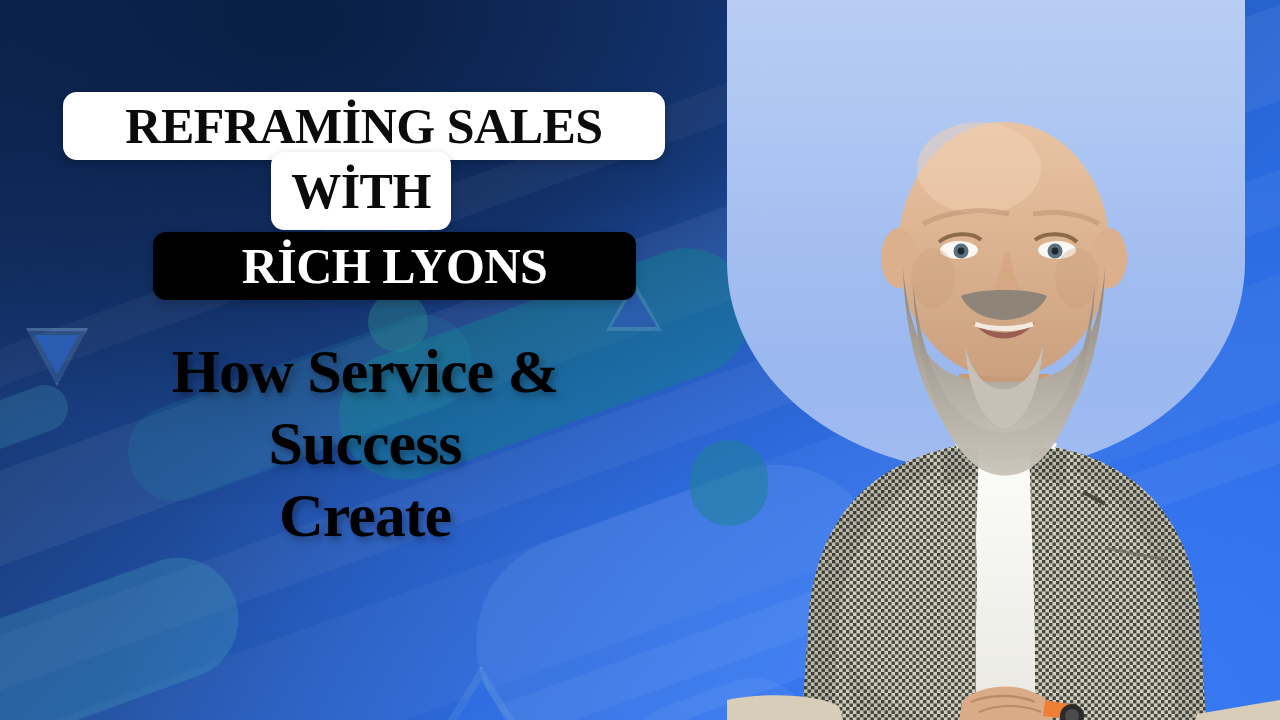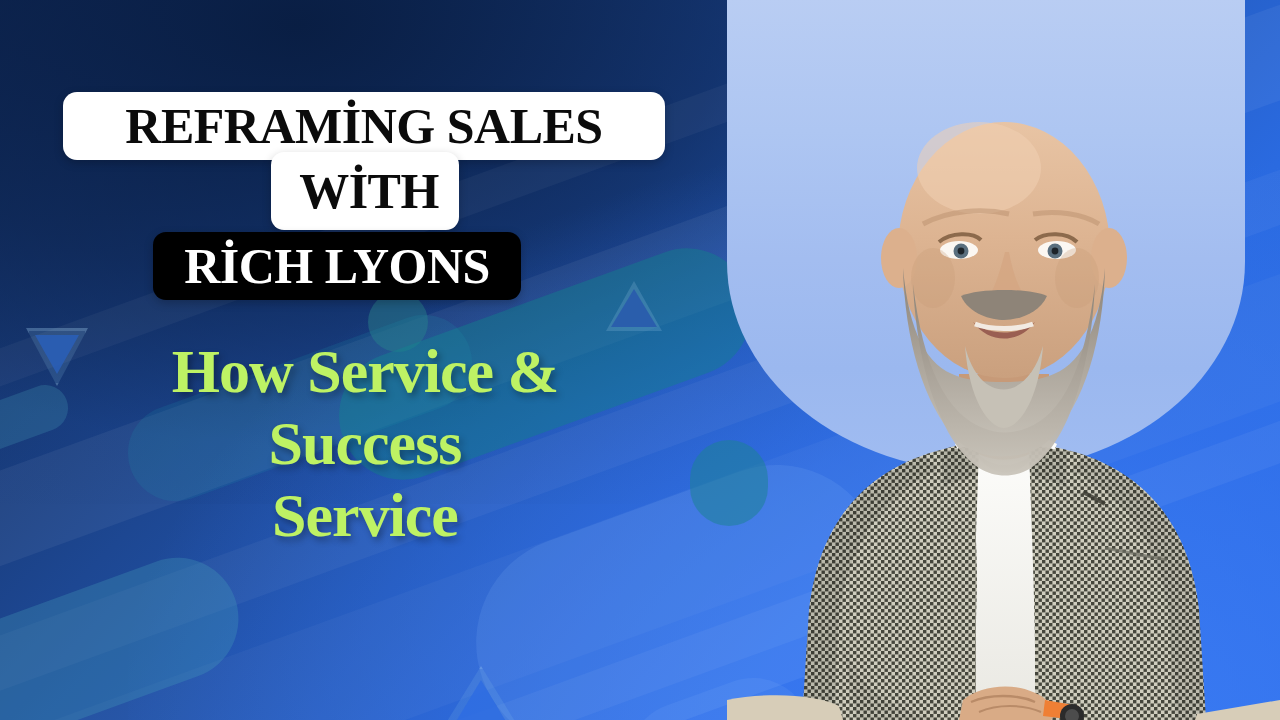--- a/index.html
+++ b/index.html
@@ -219,46 +219,45 @@
     box-shadow: 0 3px 10px rgba(0,0,0,0.22);
   }
   .tc-line1 {
     left: 63px; top: 92px;
     width: 602px; height: 68px;
   }
   .tc-line2 {
     left: 271px; top: 152px;
     width: 180px; height: 78px;
     border-radius: 13px;
-    padding-left: 8px;
   }
   .tc-line3 {
     left: 153px; top: 232px;
-    width: 368px; height: 68px;
+    width: 483px; height: 68px;
     background: #000000;
     border-radius: 13px;
   }
   .tc-text {
     font-weight: 700;
     letter-spacing: -0.5px;
     line-height: 1;
     white-space: nowrap;
     color: #0b0b0b;
   }
   .tc-line1 .tc-text { font-size: 50px; }
   .tc-line2 .tc-text { font-size: 50px; }
   .tc-line3 .tc-text { font-size: 50px; color: #ffffff; }
 
   .subtitle {
     position: absolute;
     left: 20px;
     top: 336px;
     width: 690px;
     text-align: center;
-    color: #bef264;
+    color: #000000;
     font-weight: 700;
     font-size: 62px;
     line-height: 1.16;
     letter-spacing: -1px;
     text-shadow: 3px 4px 7px rgba(0,0,0,0.32);
   }
   .subtitle .ln { display: block; white-space: nowrap; }
 </style>
 </head>
 <body>
@@ -411,16 +410,16 @@
   <div class="title-card tc-line2">
     <span class="tc-text">WİTH</span>
   </div>
   <div class="title-card tc-line3">
     <span class="tc-text">RİCH LYONS</span>
   </div>
 
   <div class="subtitle">
     <span class="ln">How Service &amp;</span>
     <span class="ln">Success</span>
-    <span class="ln">Service</span>
+    <span class="ln">Create</span>
   </div>
 
 </div>
 
 </body></html>

